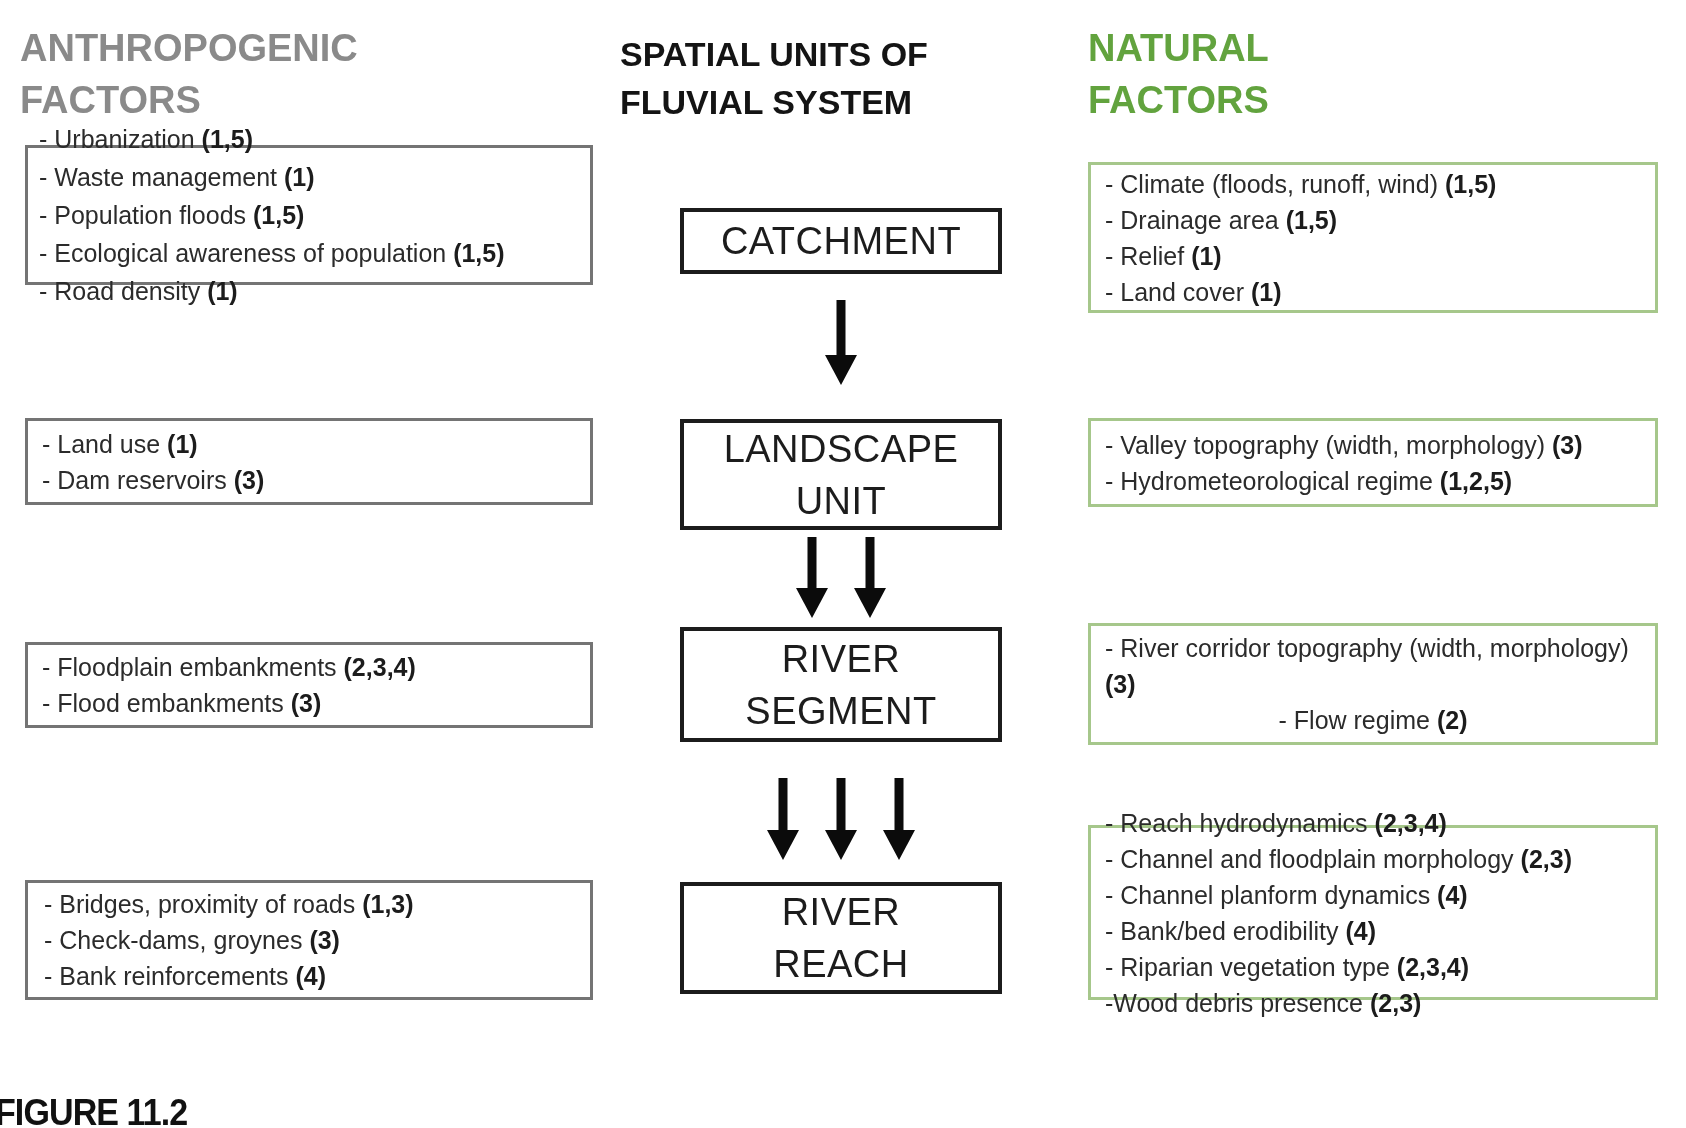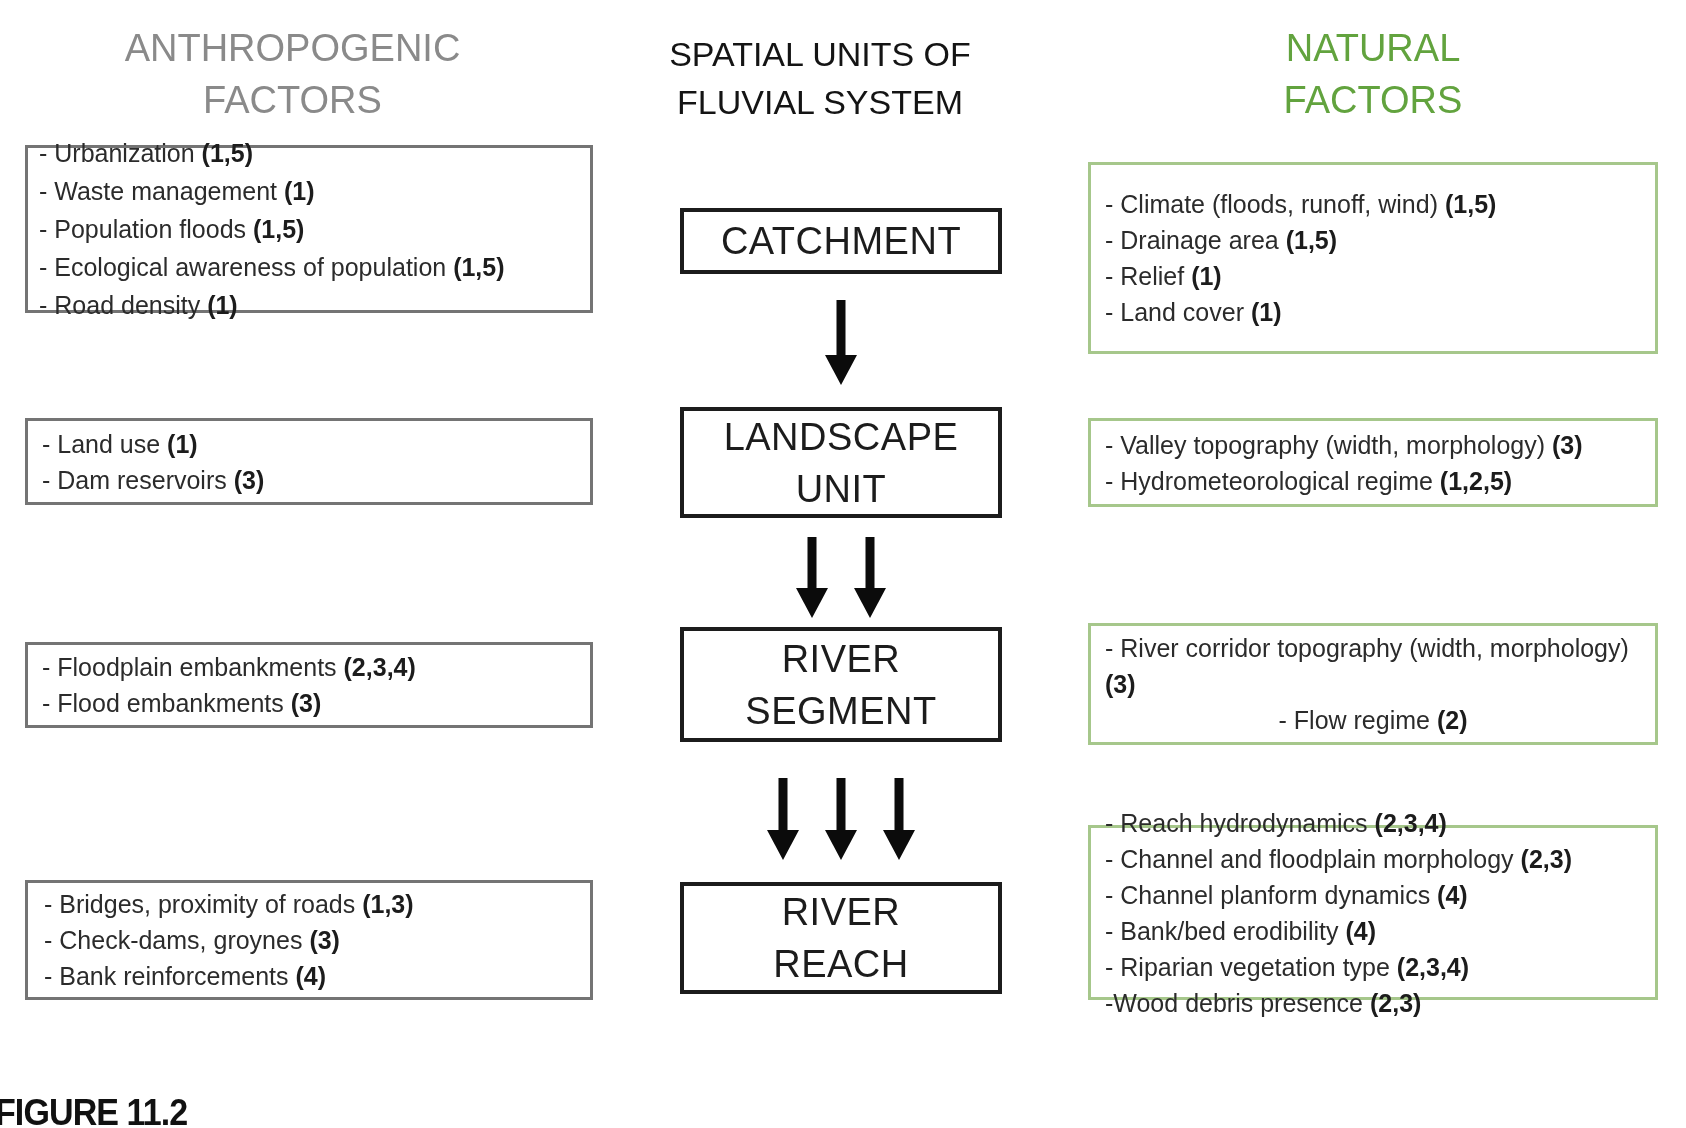--- a/index.html
+++ b/index.html
@@ -1,21 +1,21 @@
 <!DOCTYPE html>
 <html><head>
 <meta charset="utf-8">
 <style>
   html,body{margin:0;padding:0;background:#ffffff;}
   #stage{
     position:relative;width:1686px;height:1128px;background:#ffffff;overflow:hidden;
     font-family:"Liberation Sans",sans-serif;
   }
   .col-header{
-    position:absolute;text-align:center;font-weight:normal;white-space:pre-line;
+    position:absolute;font-weight:bold;white-space:pre-line;
   }
   .hdr-left{left:20px;top:22px;width:545px;font-size:38px;line-height:52px;color:#8a8a8a;}
   .hdr-mid{left:620px;top:30px;width:400px;font-size:34px;line-height:48px;color:#141414;}
   .hdr-right{left:1088px;top:22px;width:570px;font-size:38px;line-height:52px;color:#62a33e;}
 
   .factor-box{
     position:absolute;box-sizing:border-box;background:#ffffff;
     display:flex;flex-direction:column;justify-content:center;
     padding:2px 14px;font-size:25px;line-height:36px;color:#2b2b2b;
   }
@@ -46,21 +46,21 @@
 
 <div id="stage">
 
   <div class="col-header hdr-left">ANTHROPOGENIC
 FACTORS</div>
   <div class="col-header hdr-mid">SPATIAL UNITS OF
 FLUVIAL SYSTEM</div>
   <div class="col-header hdr-right">NATURAL
 FACTORS</div>
 
-  <div class="factor-box gray" style="top:145px;height:168px;line-height:38px;padding-left:11px;">
+  <div class="factor-box gray" style="top:145px;height:140px;line-height:38px;padding-left:11px;">
       <div class="item"><span>- Urbanization </span><span class="ref">(1,5)</span></div>
       <div class="item"><span>- Waste management </span><span class="ref">(1)</span></div>
       <div class="item"><span>- Population floods </span><span class="ref">(1,5)</span></div>
       <div class="item"><span>- Ecological awareness of population </span><span class="ref">(1,5)</span></div>
       <div class="item"><span>- Road density </span><span class="ref">(1)</span></div>
     </div>
   <div class="factor-box gray" style="top:418px;height:87px;">
       <div class="item"><span>- Land use </span><span class="ref">(1)</span></div>
       <div class="item"><span>- Dam reservoirs </span><span class="ref">(3)</span></div>
     </div>
@@ -68,21 +68,21 @@
       <div class="item"><span>- Floodplain embankments </span><span class="ref">(2,3,4)</span></div>
       <div class="item"><span>- Flood embankments </span><span class="ref">(3)</span></div>
     </div>
   <div class="factor-box gray" style="top:880px;height:120px;padding-left:16px;">
       <div class="item"><span>- Bridges, proximity of roads </span><span class="ref">(1,3)</span></div>
       <div class="item"><span>- Check-dams, groynes </span><span class="ref">(3)</span></div>
       <div class="item"><span>- Bank reinforcements </span><span class="ref">(4)</span></div>
     </div>
 
   <div class="unit-box" style="top:208px;height:66px;">CATCHMENT</div>
-  <div class="unit-box" style="top:407px;height:111px;">LANDSCAPE
+  <div class="unit-box" style="top:419px;height:111px;">LANDSCAPE
 UNIT</div>
   <div class="unit-box" style="top:627px;height:115px;">RIVER
 SEGMENT</div>
   <div class="unit-box" style="top:882px;height:112px;">RIVER
 REACH</div>
 
   <div class="arrow-group" style="top:300px;height:85px;">
       <svg width="36" height="85" viewBox="0 0 36 85">
         <rect x="13.5" y="0" width="9" height="58" fill="#0b0b0b"></rect>
         <polygon points="2,55 34,55 18,85" fill="#0b0b0b"></polygon>
@@ -106,21 +106,21 @@
       <svg width="36" height="82" viewBox="0 0 36 82">
         <rect x="13.5" y="0" width="9" height="55" fill="#0b0b0b"></rect>
         <polygon points="2,52 34,52 18,82" fill="#0b0b0b"></polygon>
       </svg>
       <svg width="36" height="82" viewBox="0 0 36 82">
         <rect x="13.5" y="0" width="9" height="55" fill="#0b0b0b"></rect>
         <polygon points="2,52 34,52 18,82" fill="#0b0b0b"></polygon>
       </svg>
     </div>
 
-  <div class="factor-box green" style="top:162px;height:192px;">
+  <div class="factor-box green" style="top:162px;height:151px;">
       <div class="item"><span>- Climate (floods, runoff, wind) </span><span class="ref">(1,5)</span></div>
       <div class="item"><span>- Drainage area </span><span class="ref">(1,5)</span></div>
       <div class="item"><span>- Relief </span><span class="ref">(1)</span></div>
       <div class="item"><span>- Land cover </span><span class="ref">(1)</span></div>
     </div>
   <div class="factor-box green" style="top:418px;height:89px;">
       <div class="item"><span>- Valley topography (width, morphology) </span><span class="ref">(3)</span></div>
       <div class="item"><span>- Hydrometeorological regime </span><span class="ref">(1,2,5)</span></div>
     </div>
   <div class="factor-box green" style="top:623px;height:122px;align-items:center;">

